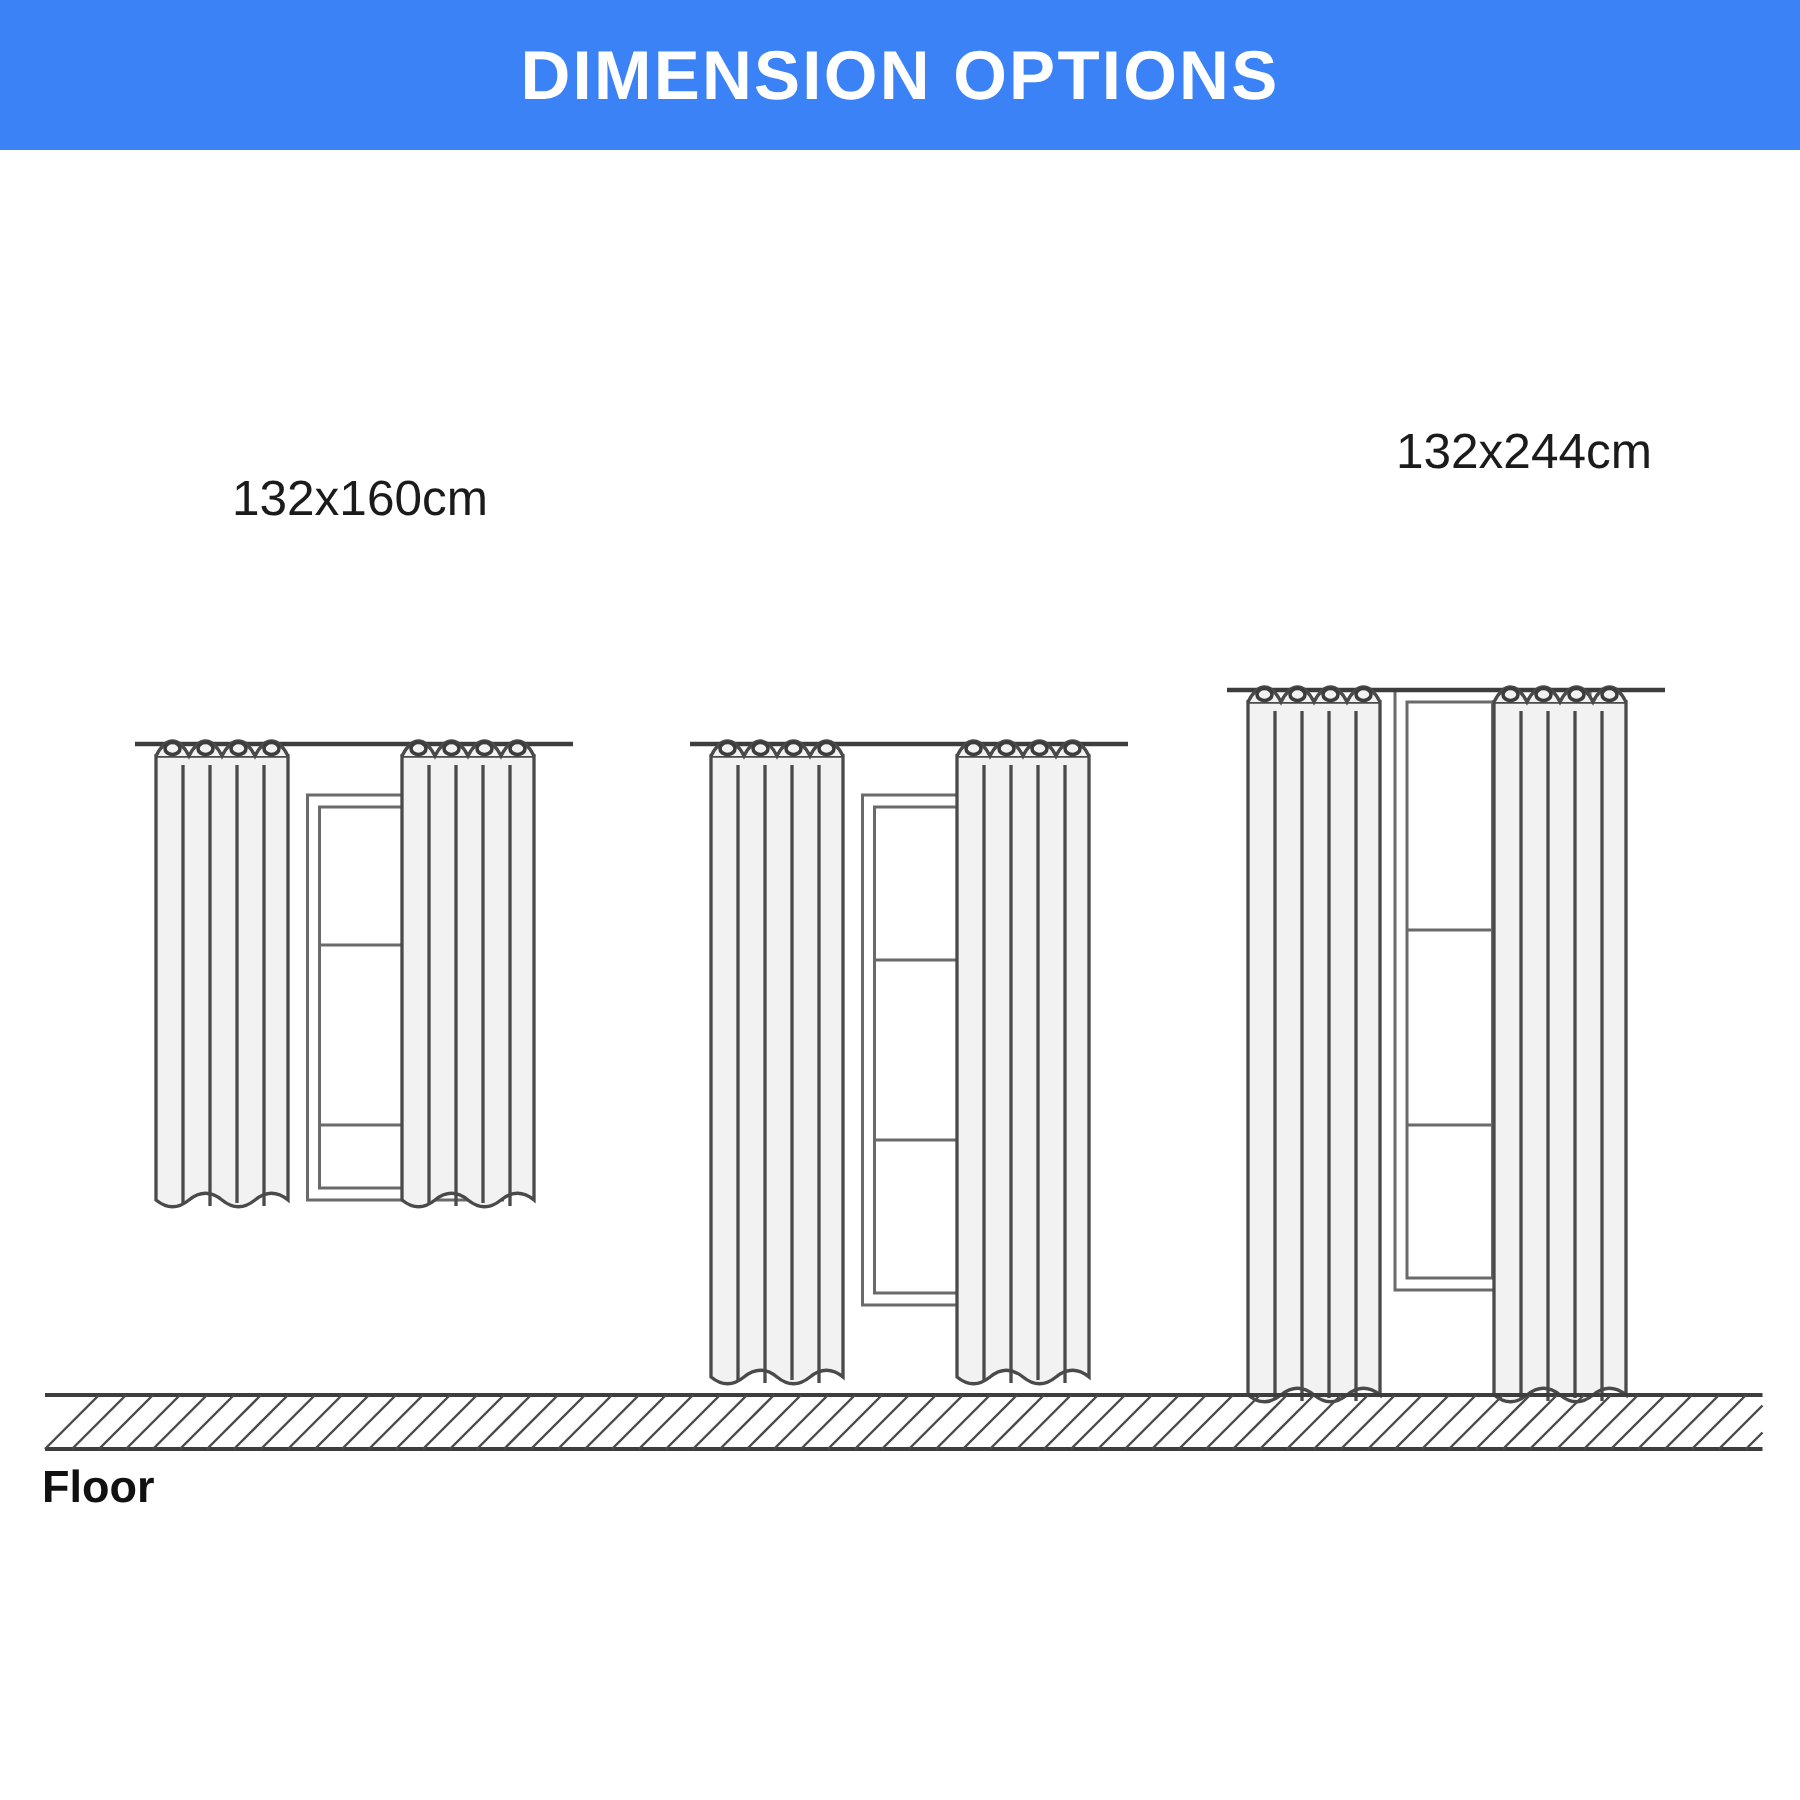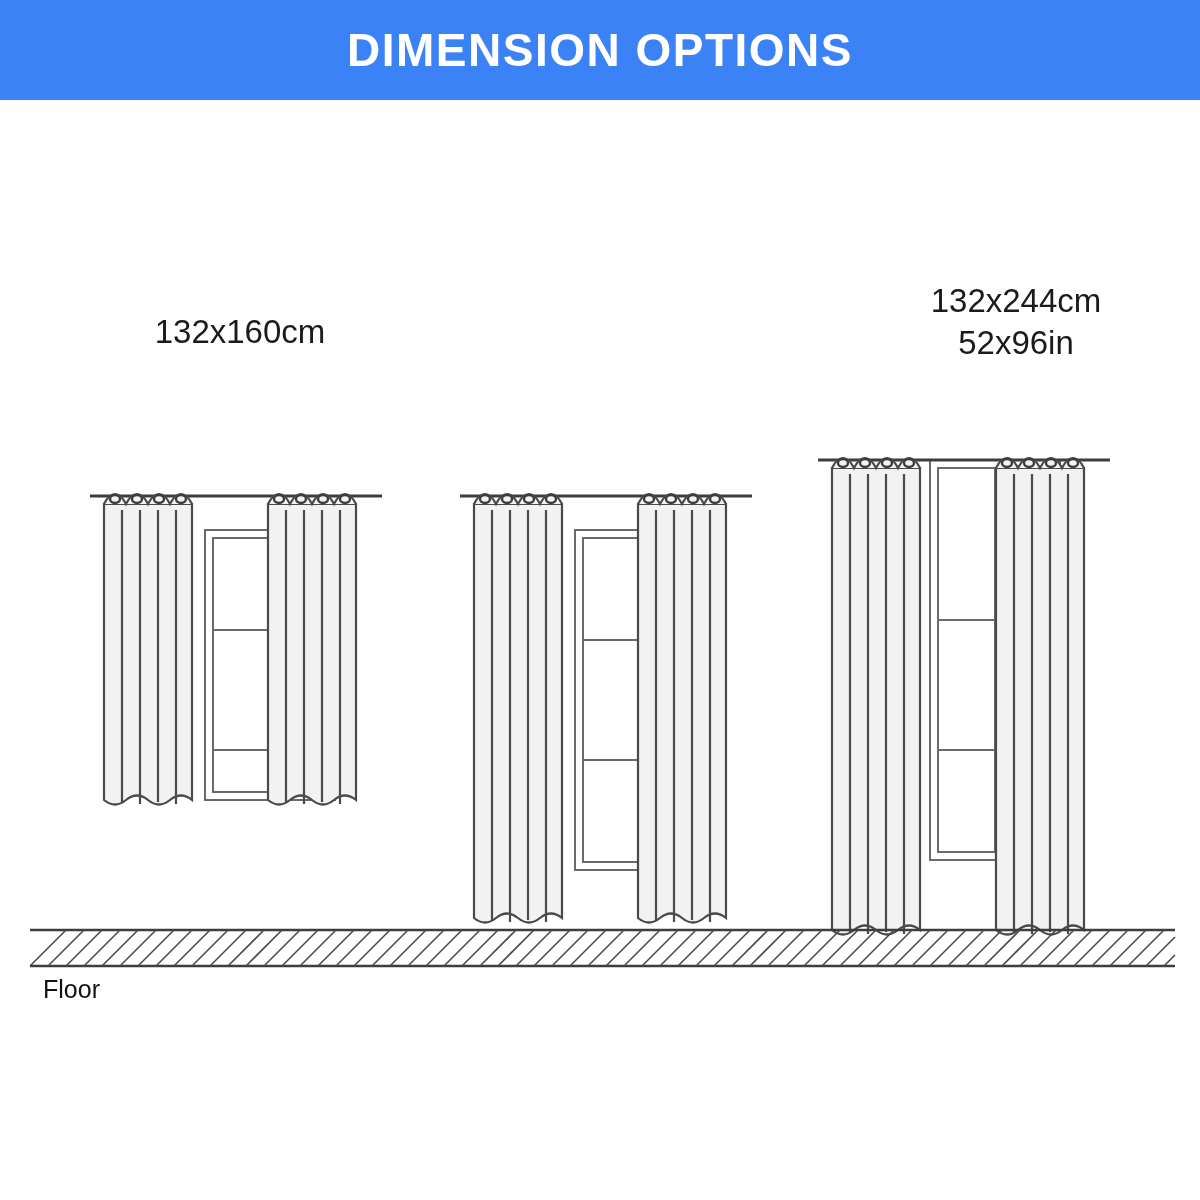--- a/index.html
+++ b/index.html
@@ -35,42 +35,40 @@
     font-size:33px;
     color:#1b1b1b;
     line-height:1.28;
     white-space:nowrap;
   }
   .label-block span{display:block;}
   .diagram-svg{position:absolute;left:0;top:0;}
   .floor-label{
     position:absolute;
     left:28px;top:875px;
-    font-size:25px;
-    font-weight:normal;
+    font-size:30px;
+    font-weight:bold;
     color:#111;
-    margin-left:15px;
   }
 </style>
 </head>
 <body>
 
 <div class="header">
   <div class="header-title">DIMENSION OPTIONS</div>
 </div>
 
 <div class="stage">
 
   <div class="labels">
     <div class="label-block" style="left:60px;top:0;width:360px;margin-top:31px;">
       <span>132x160cm</span>
     </div>
     <div class="label-block" style="left:836px;top:0;width:360px;">
       <span>132x244cm</span>
-      <span>52x96in</span>
     </div>
   </div>
 
   <svg class="diagram-svg" width="1200" height="1100" viewBox="0 0 1200 1100">
     <g fill="none" stroke="#4a4a4a" stroke-width="2.2">
 
       <g>
 
         <g stroke="#6a6a6a" stroke-width="2">
           <rect x="205" y="430" width="130" height="270" fill="#ffffff"></rect>

